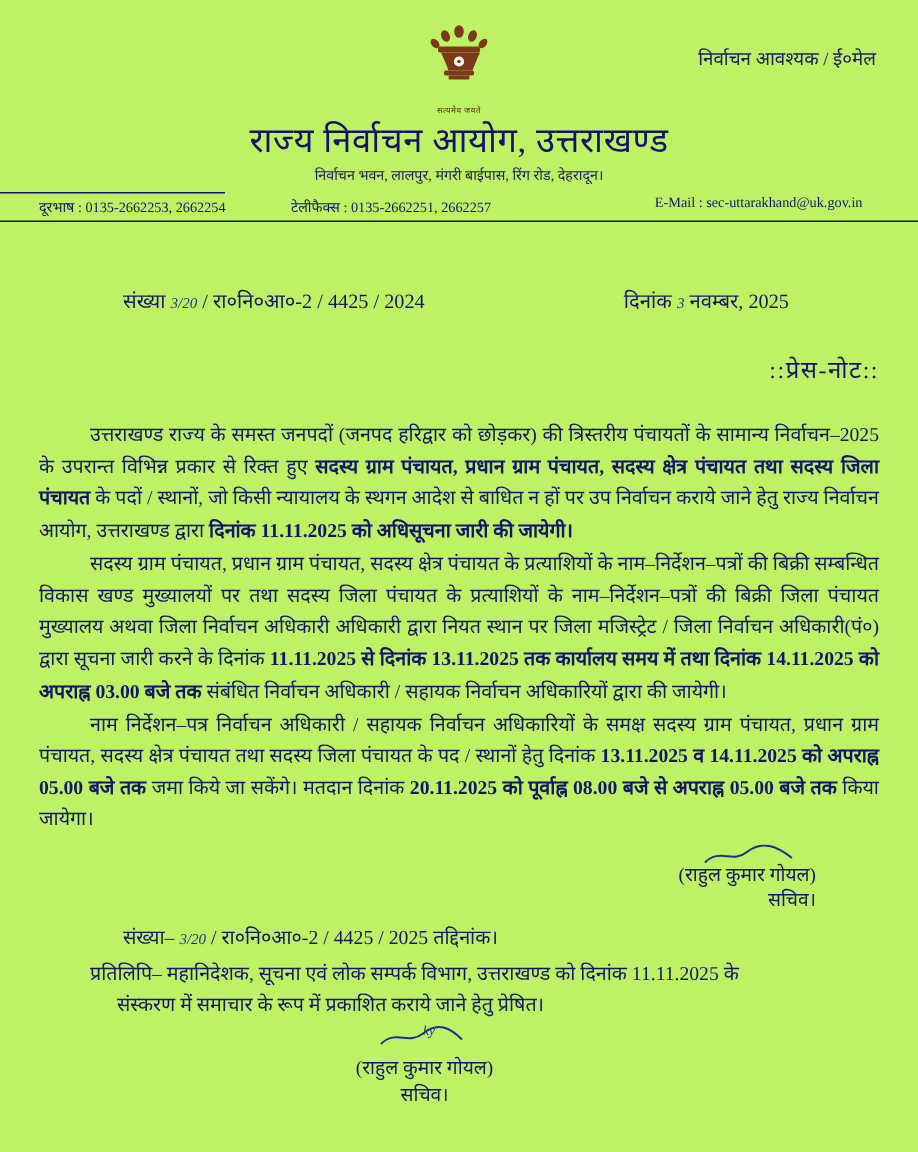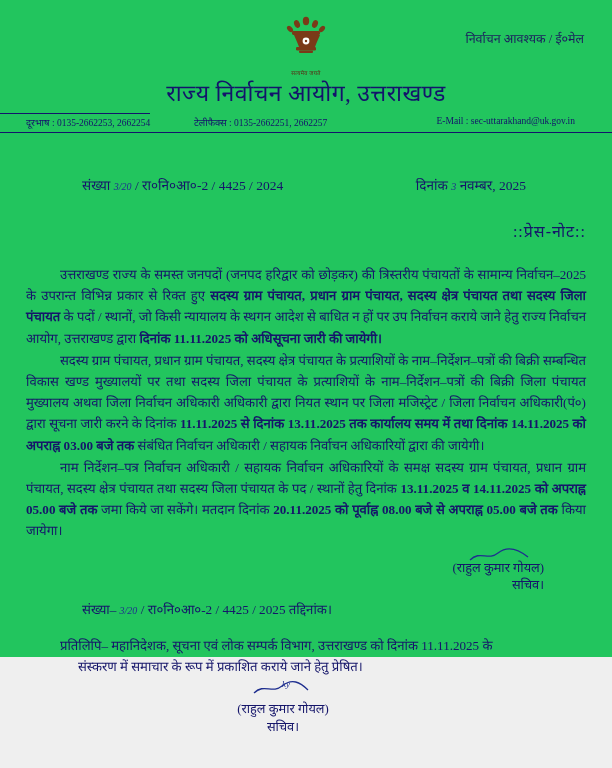--- a/index.html
+++ b/index.html
@@ -5,22 +5,22 @@
   html,body{margin:0;padding:0;}
   body{
     width:612px;height:768px;
     background:#efefef;
     font-family:"Liberation Serif", serif;
     color:#1a1a3a;
     overflow:hidden;
   }
   .page{
     position:relative;
-    width:612px;height:657px;
-    background:#22c55e;
+    width:612px;height:768px;
+    background:#bef264;
     box-sizing:border-box;
     padding:10px 26px 8px 26px;
   }
   
   .topline{
     position:relative;
     height:70px;
   }
   .emblem{
     position:absolute;left:50%;top:4px;transform:translateX(-50%);
@@ -107,21 +107,21 @@
     display:block;height:14px;margin-bottom:-2px;
     text-align:right;
   }
   .foot-num{
     margin-top:6px;
     font-size:13.2px;
     color:#15156a;
     padding-left:56px;
   }
   .copy{
-    margin-top:18px;
+    margin-top:6px;
     font-size:13.1px;
     line-height:1.6;
     text-align:justify;
     color:#15156a;
   }
   .copy p{margin:0;text-indent:34px;}
   .copy p.ind2{text-indent:52px;}
   .sign2{
     margin-top:2px;
     text-align:center;
@@ -158,20 +158,21 @@
           <circle cx="23" cy="27" r="3.4" fill="#fdfdfb"></circle>
           <circle cx="23" cy="27" r="1.2"></circle>
         </g>
       </svg>
       <div class="motto">सत्यमेव जयते</div>
     </div>
     <div class="hdr-right">निर्वाचन आवश्यक / ई०मेल</div>
   </div>
 
   <div class="org">राज्य निर्वाचन आयोग, उत्तराखण्ड</div>
+  <div class="org-sub">निर्वाचन भवन, लालपुर, मंगरी बाईपास, रिंग रोड, देहरादून।</div>
 
   <div class="contact-row">
     <div class="rule-left"></div>
     <div class="contact-left">दूरभाष : 0135-2662253, 2662254</div>
     <div class="contact-mid">टेलीफैक्स : 0135-2662251, 2662257</div>
     <div class="contact-right">E-Mail : sec-uttarakhand@uk.gov.in</div>
     <div class="rule-under"></div>
   </div>
 
   <div class="numdate">

